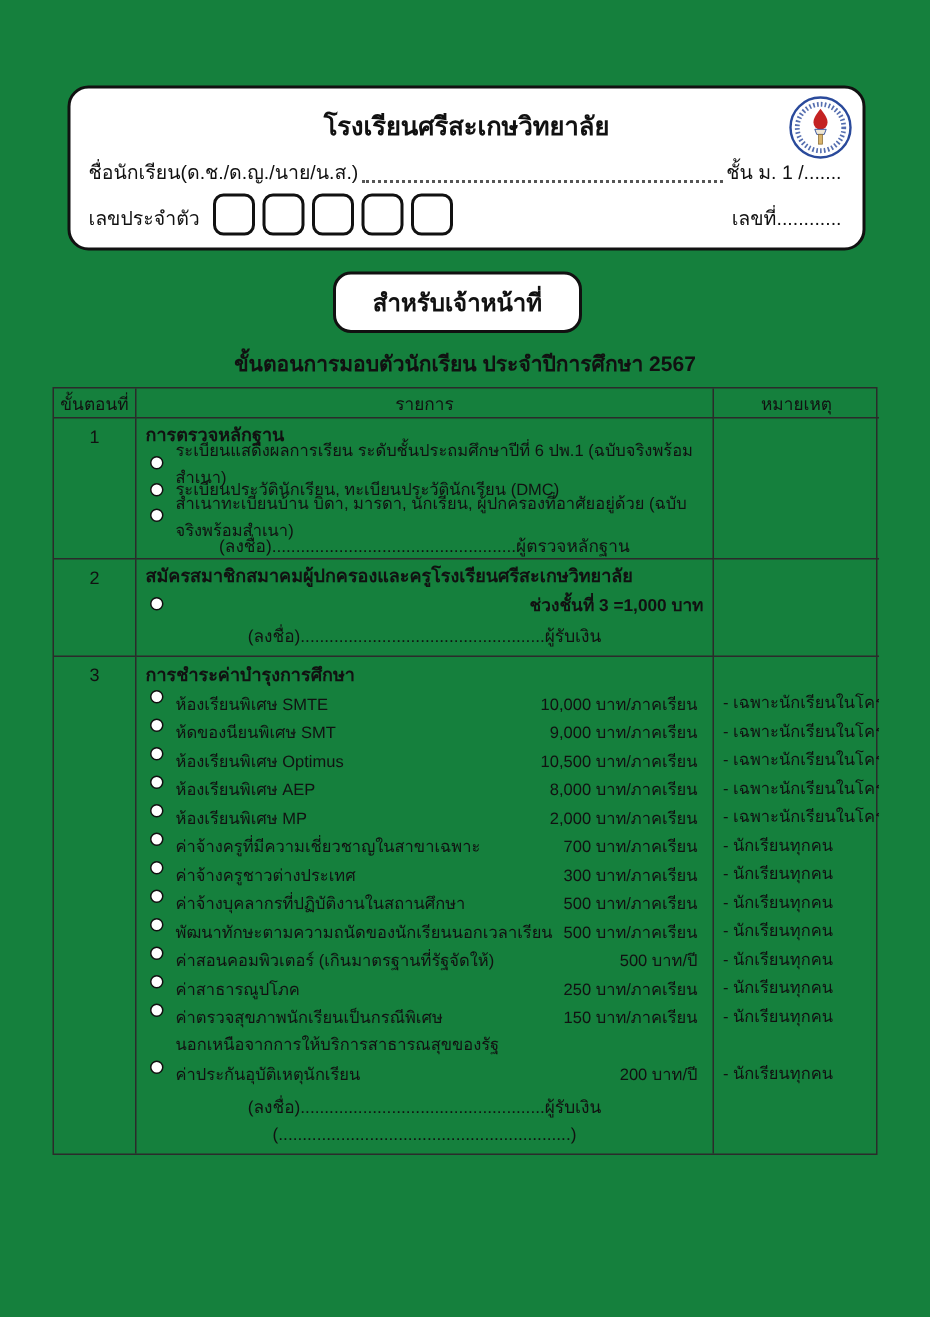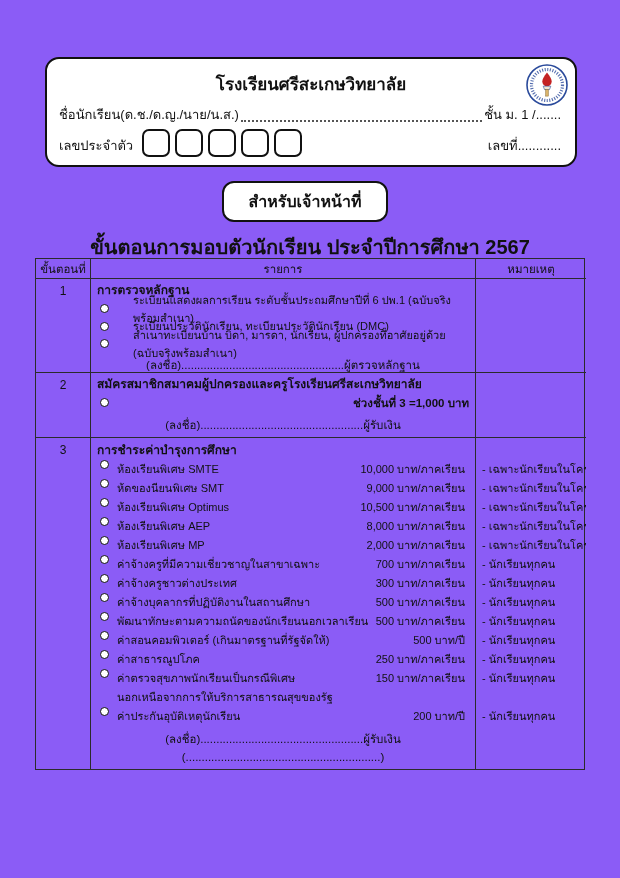--- a/index.html
+++ b/index.html
@@ -2,21 +2,21 @@
 <html><head>
 <meta charset="utf-8">
 <style>
   * { margin: 0; padding: 0; box-sizing: border-box; }
   html, body { background: #e8e8e8; }
   body { font-family: "Liberation Sans", "DejaVu Sans", sans-serif; }
   .page {
     position: relative;
     width: 620px; height: 878px;
     margin: 0 auto;
-    background: #8b5cf6;
+    background: #15803d;
     color: #111;
     overflow: hidden;
   }
 
   
   .header-box {
     position: absolute; left: 45px; top: 57px;
     width: 532px; height: 110px;
     border: 2px solid #111; border-radius: 14px;
     background: #fff;
@@ -45,21 +45,21 @@
     position: absolute; left: 222px; top: 181px;
     width: 166px; height: 41px;
     border: 2.5px solid #111; border-radius: 12px;
     display: flex; align-items: center; justify-content: center;
     font-weight: bold; font-size: 16px; background: #fff;
   }
 
   
   .page-title {
     position: absolute; left: 0; right: 0; top: 231px;
-    text-align: center; font-weight: bold; font-size: 20px;
+    text-align: center; font-weight: bold; font-size: 14px;
   }
 
   
   .steps-table {
     position: absolute; left: 35px; top: 258px;
     width: 550px;
     display: grid;
     grid-template-columns: 55px 385px 110px;
     grid-template-rows: 20px 94px 65px 331px;
     border: 1px solid #2b2b2b;
@@ -68,21 +68,21 @@
   .cell { border-color: #2b2b2b; border-style: solid; border-width: 0; }
   .br { border-right-width: 1px; }
   .bb { border-bottom-width: 1px; }
   .th {
     display: flex; align-items: center; justify-content: center;
     font-size: 11.5px;
   }
   .stepno { text-align: center; padding-top: 5px; font-size: 12px; }
   .content { padding: 3px 6px 0 6px; overflow: hidden; }
   .row-title { font-weight: bold; font-size: 12px; height: 18px; line-height: 17px; }
-  .chk-line { display: flex; align-items: center; height: 17.5px; gap: 16px; }
+  .chk-line { display: flex; align-items: center; height: 17.5px; }
   .fee-title { font-weight: bold; font-size: 12px; height: 19px; line-height: 18px; }
   .fee-line { display: flex; height: 19px; padding-right: 4px; }
   .fee-cont { padding-left: 20px; height: 19px; line-height: 18px; }
   .circle-icon {
     flex: none; width: 9px; height: 9px;
     border: 1.6px solid #111; border-radius: 50%;
     margin: 0 8px 0 3px; background: #fff;
   }
   .fee-amount { margin-left: auto; }
   .bold-item { font-weight: bold; font-size: 11.5px; justify-content: space-between; }

